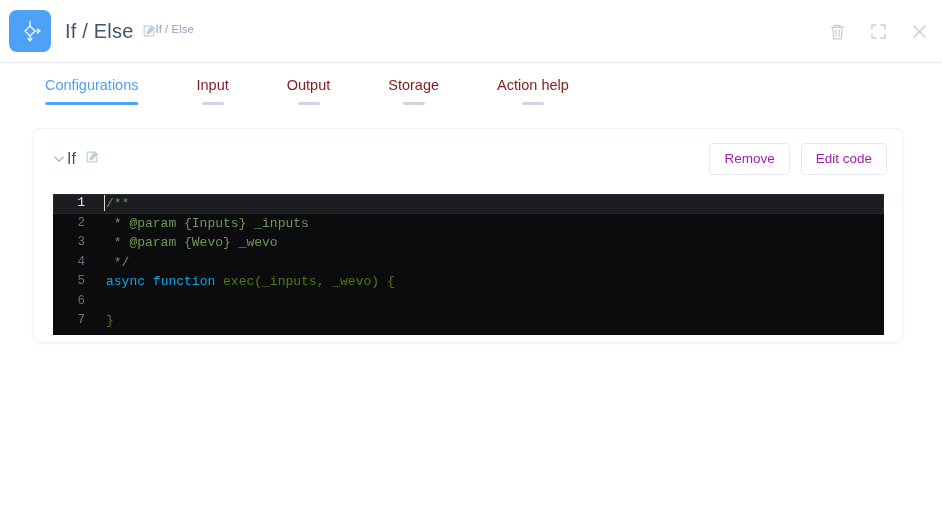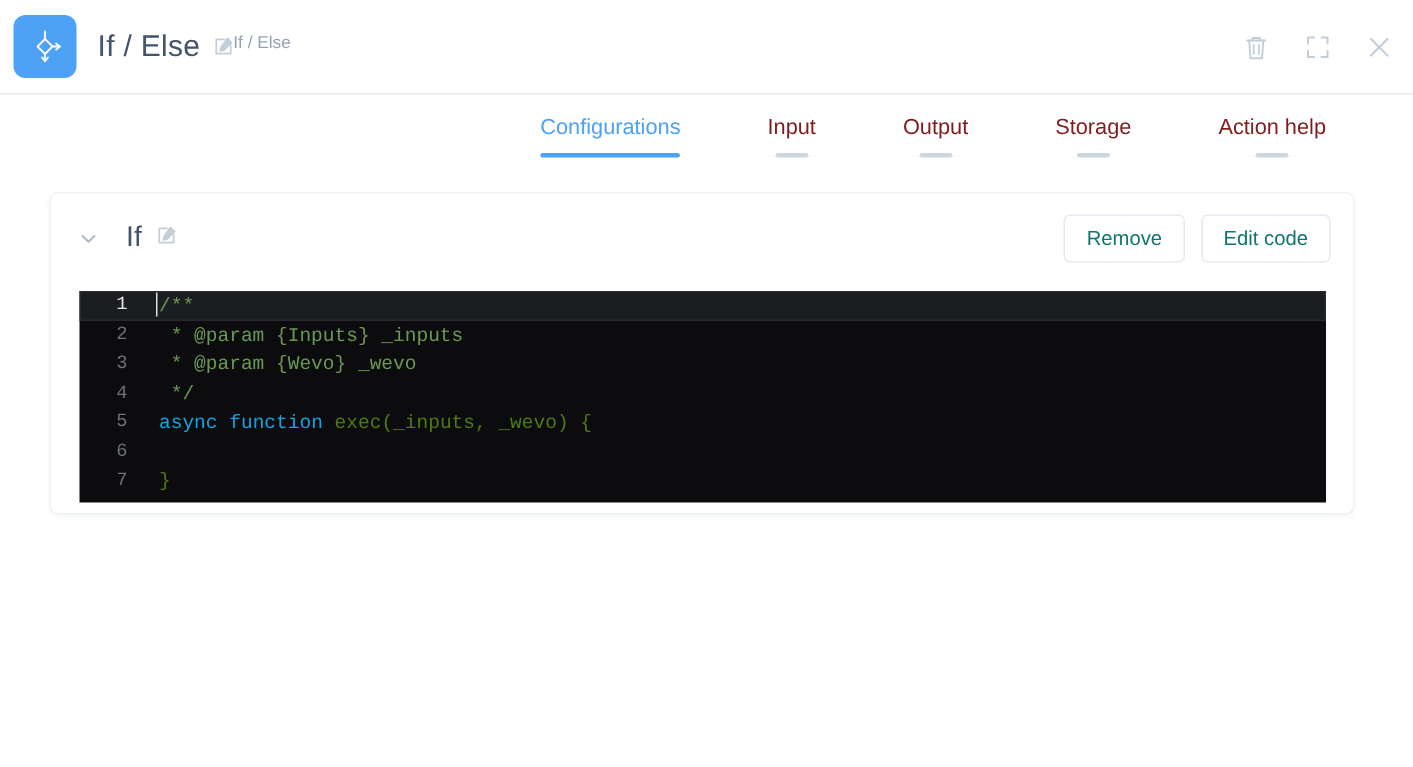--- a/index.html
+++ b/index.html
@@ -82,21 +82,20 @@
     color: #c3ced9;
   }
 
   
   .tabs {
     display: flex;
     align-items: flex-start;
     padding-left: 45px;
     height: 46px;
     gap: 0;
-    justify-content: flex-end;
   }
   .tab {
     position: relative;
     padding: 14px 0 0 0;
     margin-right: 58px;
     font-size: 14.5px;
     color: #7f1d1d;
     cursor: pointer;
     text-align: center;
     white-space: nowrap;
@@ -142,35 +141,35 @@
   }
   .chevron {
     width: 12px;
     height: 12px;
     color: #a9b8c6;
     cursor: pointer;
     flex: none;
     display: block;
   }
   .card-label {
-    margin-left: 19px;
-    font-size: 19px;
+    margin-left: 2px;
+    font-size: 16px;
     color: #44546a;
   }
   .card-edit-icon {
     margin-left: 9px;
     cursor: pointer;
     display: block;
   }
   .card-head-spacer { flex: 1 1 auto; }
   .btn {
     border: 1px solid #e4eaf0;
     border-radius: 4px;
     background: #fff;
-    color: #0f766e;
+    color: #a21caf;
     font-size: 13.5px;
     font-family: "Liberation Sans", sans-serif;
     padding: 8px 14px;
     margin-left: 11px;
     cursor: pointer;
     line-height: 14px;
   }
 
   
   .editor {

